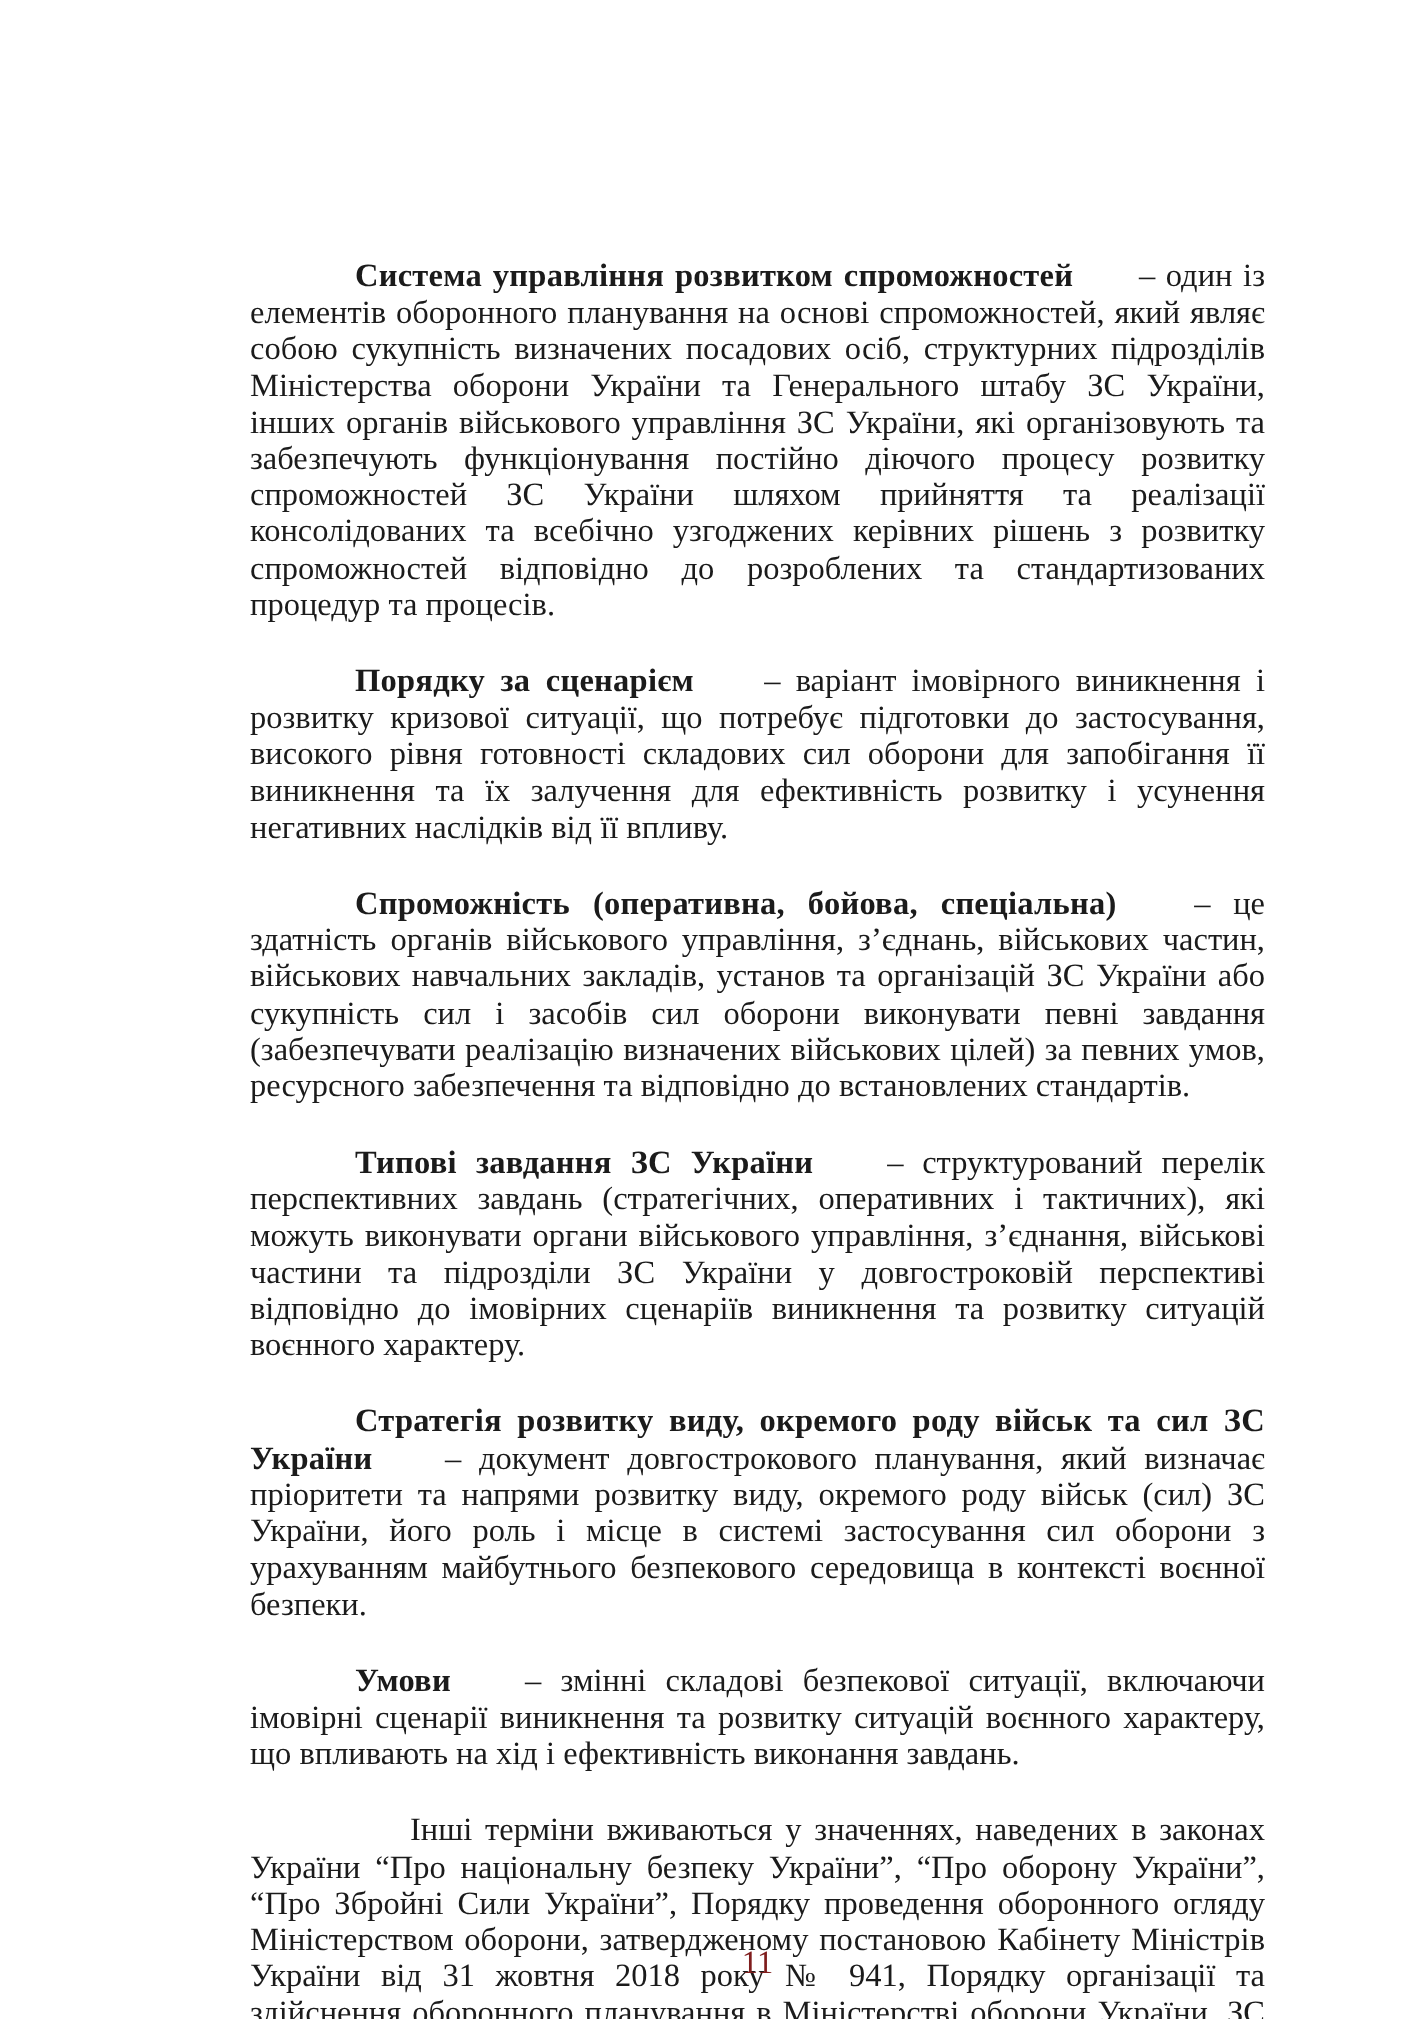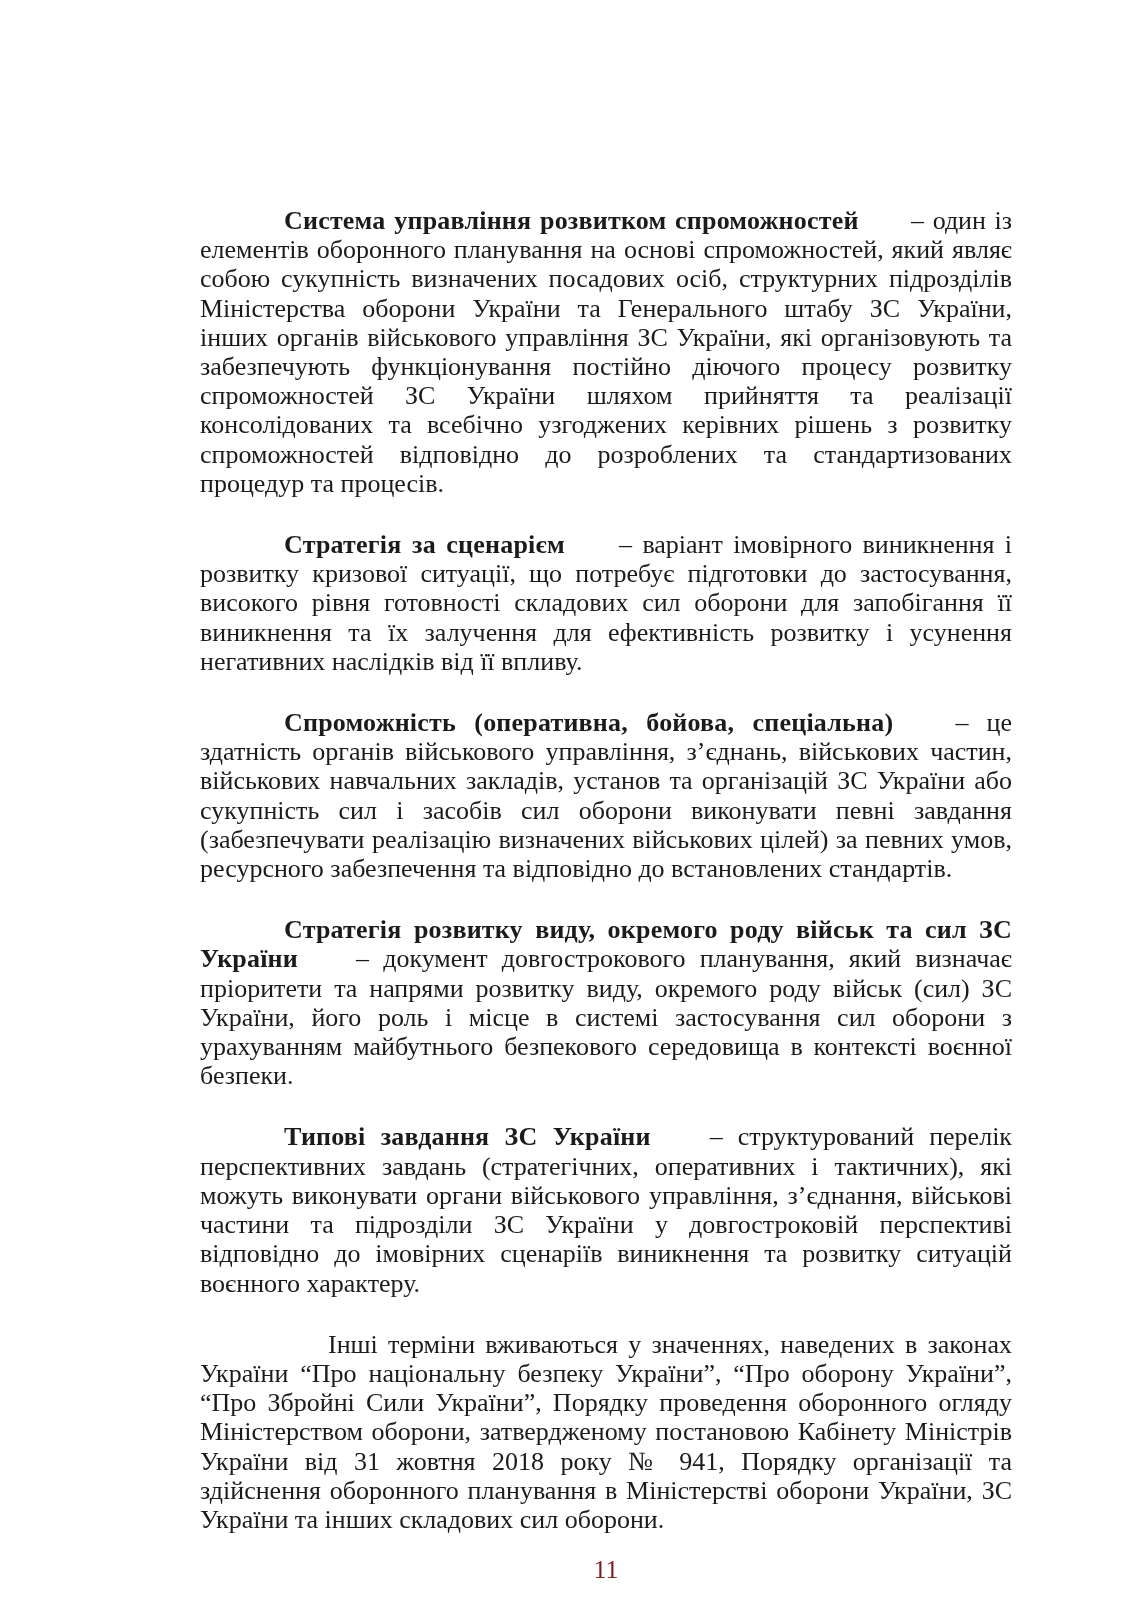--- a/index.html
+++ b/index.html
@@ -45,28 +45,29 @@
   }
 </style>
 </head>
 <body>
 
 <div class="page">
   <main class="text-block">
 
     <p class="para"><span class="term">Система управління розвитком спроможностей</span><span> – один із елементів оборонного планування на основі спроможностей, який являє собою сукупність визначених посадових осіб, структурних підрозділів Міністерства оборони України та Генерального штабу ЗС України, інших органів військового управління ЗС України, які організовують та забезпечують функціонування постійно діючого процесу розвитку спроможностей ЗС України шляхом прийняття та реалізації консолідованих та всебічно узгоджених керівних рішень з розвитку спроможностей відповідно до розроблених та стандартизованих процедур та процесів.</span></p>
 
-    <p class="para"><span class="term">Стратегія за сценарієм</span><span> – варіант імовірного виникнення і розвитку кризової ситуації, що потребує підготовки до застосування, високого рівня готовності складових сил оборони для запобігання її виникнення та їх залучення для ефективність розвитку і усунення негативних наслідків від її впливу.</span></p>
+    <p class="para"><span class="term">Порядку за сценарієм</span><span> – варіант імовірного виникнення і розвитку кризової ситуації, що потребує підготовки до застосування, високого рівня готовності складових сил оборони для запобігання її виникнення та їх залучення для ефективність розвитку і усунення негативних наслідків від її впливу.</span></p>
 
     <p class="para"><span class="term">Спроможність (оперативна, бойова, спеціальна)</span><span> – це здатність органів військового управління, з’єднань, військових частин, військових навчальних закладів, установ та організацій ЗС України або сукупність сил і засобів сил оборони виконувати певні завдання (забезпечувати реалізацію визначених військових цілей) за певних умов, ресурсного забезпечення та відповідно до встановлених стандартів.</span></p>
 
+    <p class="para"><span class="term">Типові завдання ЗС України</span><span> – структурований перелік перспективних завдань (стратегічних, оперативних і тактичних), які можуть виконувати органи військового управління, з’єднання, військові частини та підрозділи ЗС України у довгостроковій перспективі відповідно до імовірних сценаріїв виникнення та розвитку ситуацій воєнного характеру.</span></p>
+
     <p class="para"><span class="term">Стратегія розвитку виду, окремого роду військ та сил ЗС України</span><span> – документ довгострокового планування, який визначає пріоритети та напрями розвитку виду, окремого роду військ (сил) ЗС України, його роль і місце в системі застосування сил оборони з урахуванням майбутнього безпекового середовища в контексті воєнної безпеки.</span></p>
 
-    <p class="para"><span class="term">Типові завдання ЗС України</span><span> – структурований перелік перспективних завдань (стратегічних, оперативних і тактичних), які можуть виконувати органи військового управління, з’єднання, військові частини та підрозділи ЗС України у довгостроковій перспективі відповідно до імовірних сценаріїв виникнення та розвитку ситуацій воєнного характеру.</span></p>
-
+    <p class="para"><span class="term">Умови</span><span> – змінні складові безпекової ситуації, включаючи імовірні сценарії виникнення та розвитку ситуацій воєнного характеру, що впливають на хід і ефективність виконання завдань.</span></p>
 
 
     <p class="para"><span class="term"></span><span>Інші терміни вживаються у значеннях, наведених в законах України “Про національну безпеку України”, “Про оборону України”, “Про Збройні Сили України”, Порядку проведення оборонного огляду Міністерством оборони, затвердженому постановою Кабінету Міністрів України від 31 жовтня 2018 року № 941, Порядку організації та здійснення оборонного планування в Міністерстві оборони України, ЗС України та інших складових сил оборони.</span></p>
 
   </main>
 
   <div class="page-number">11</div>
 </div>
 
 </body></html>

